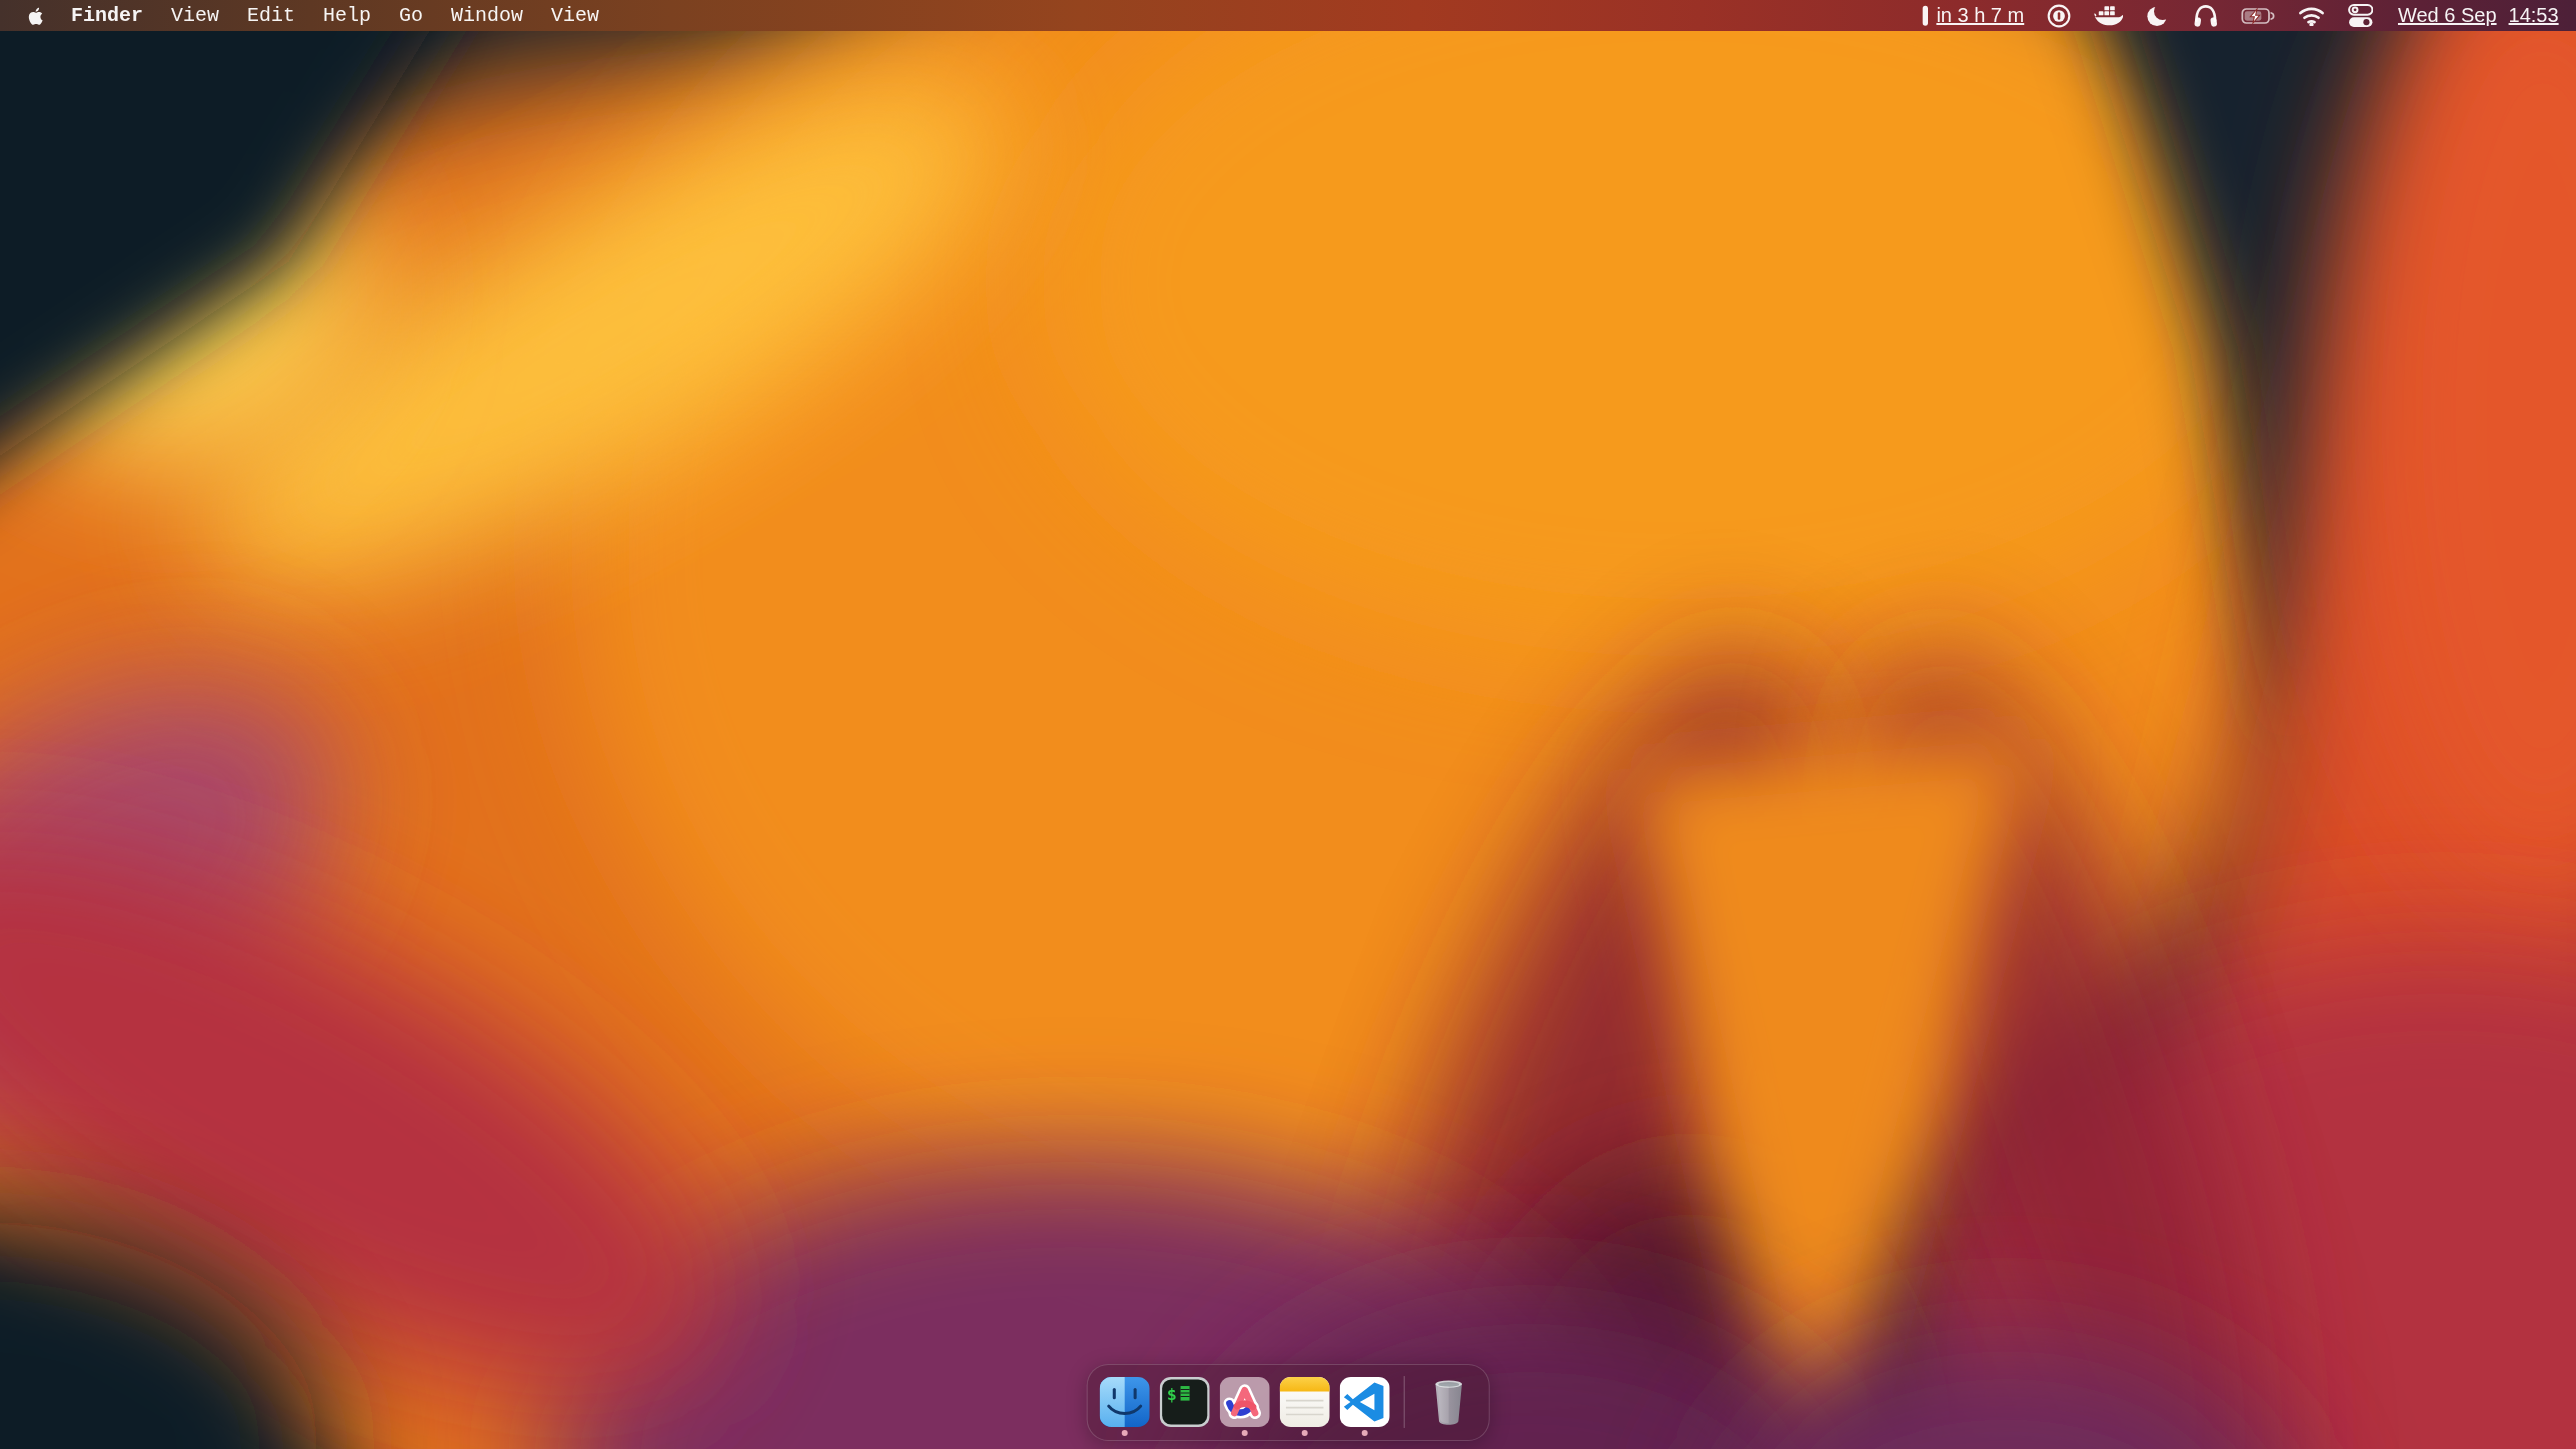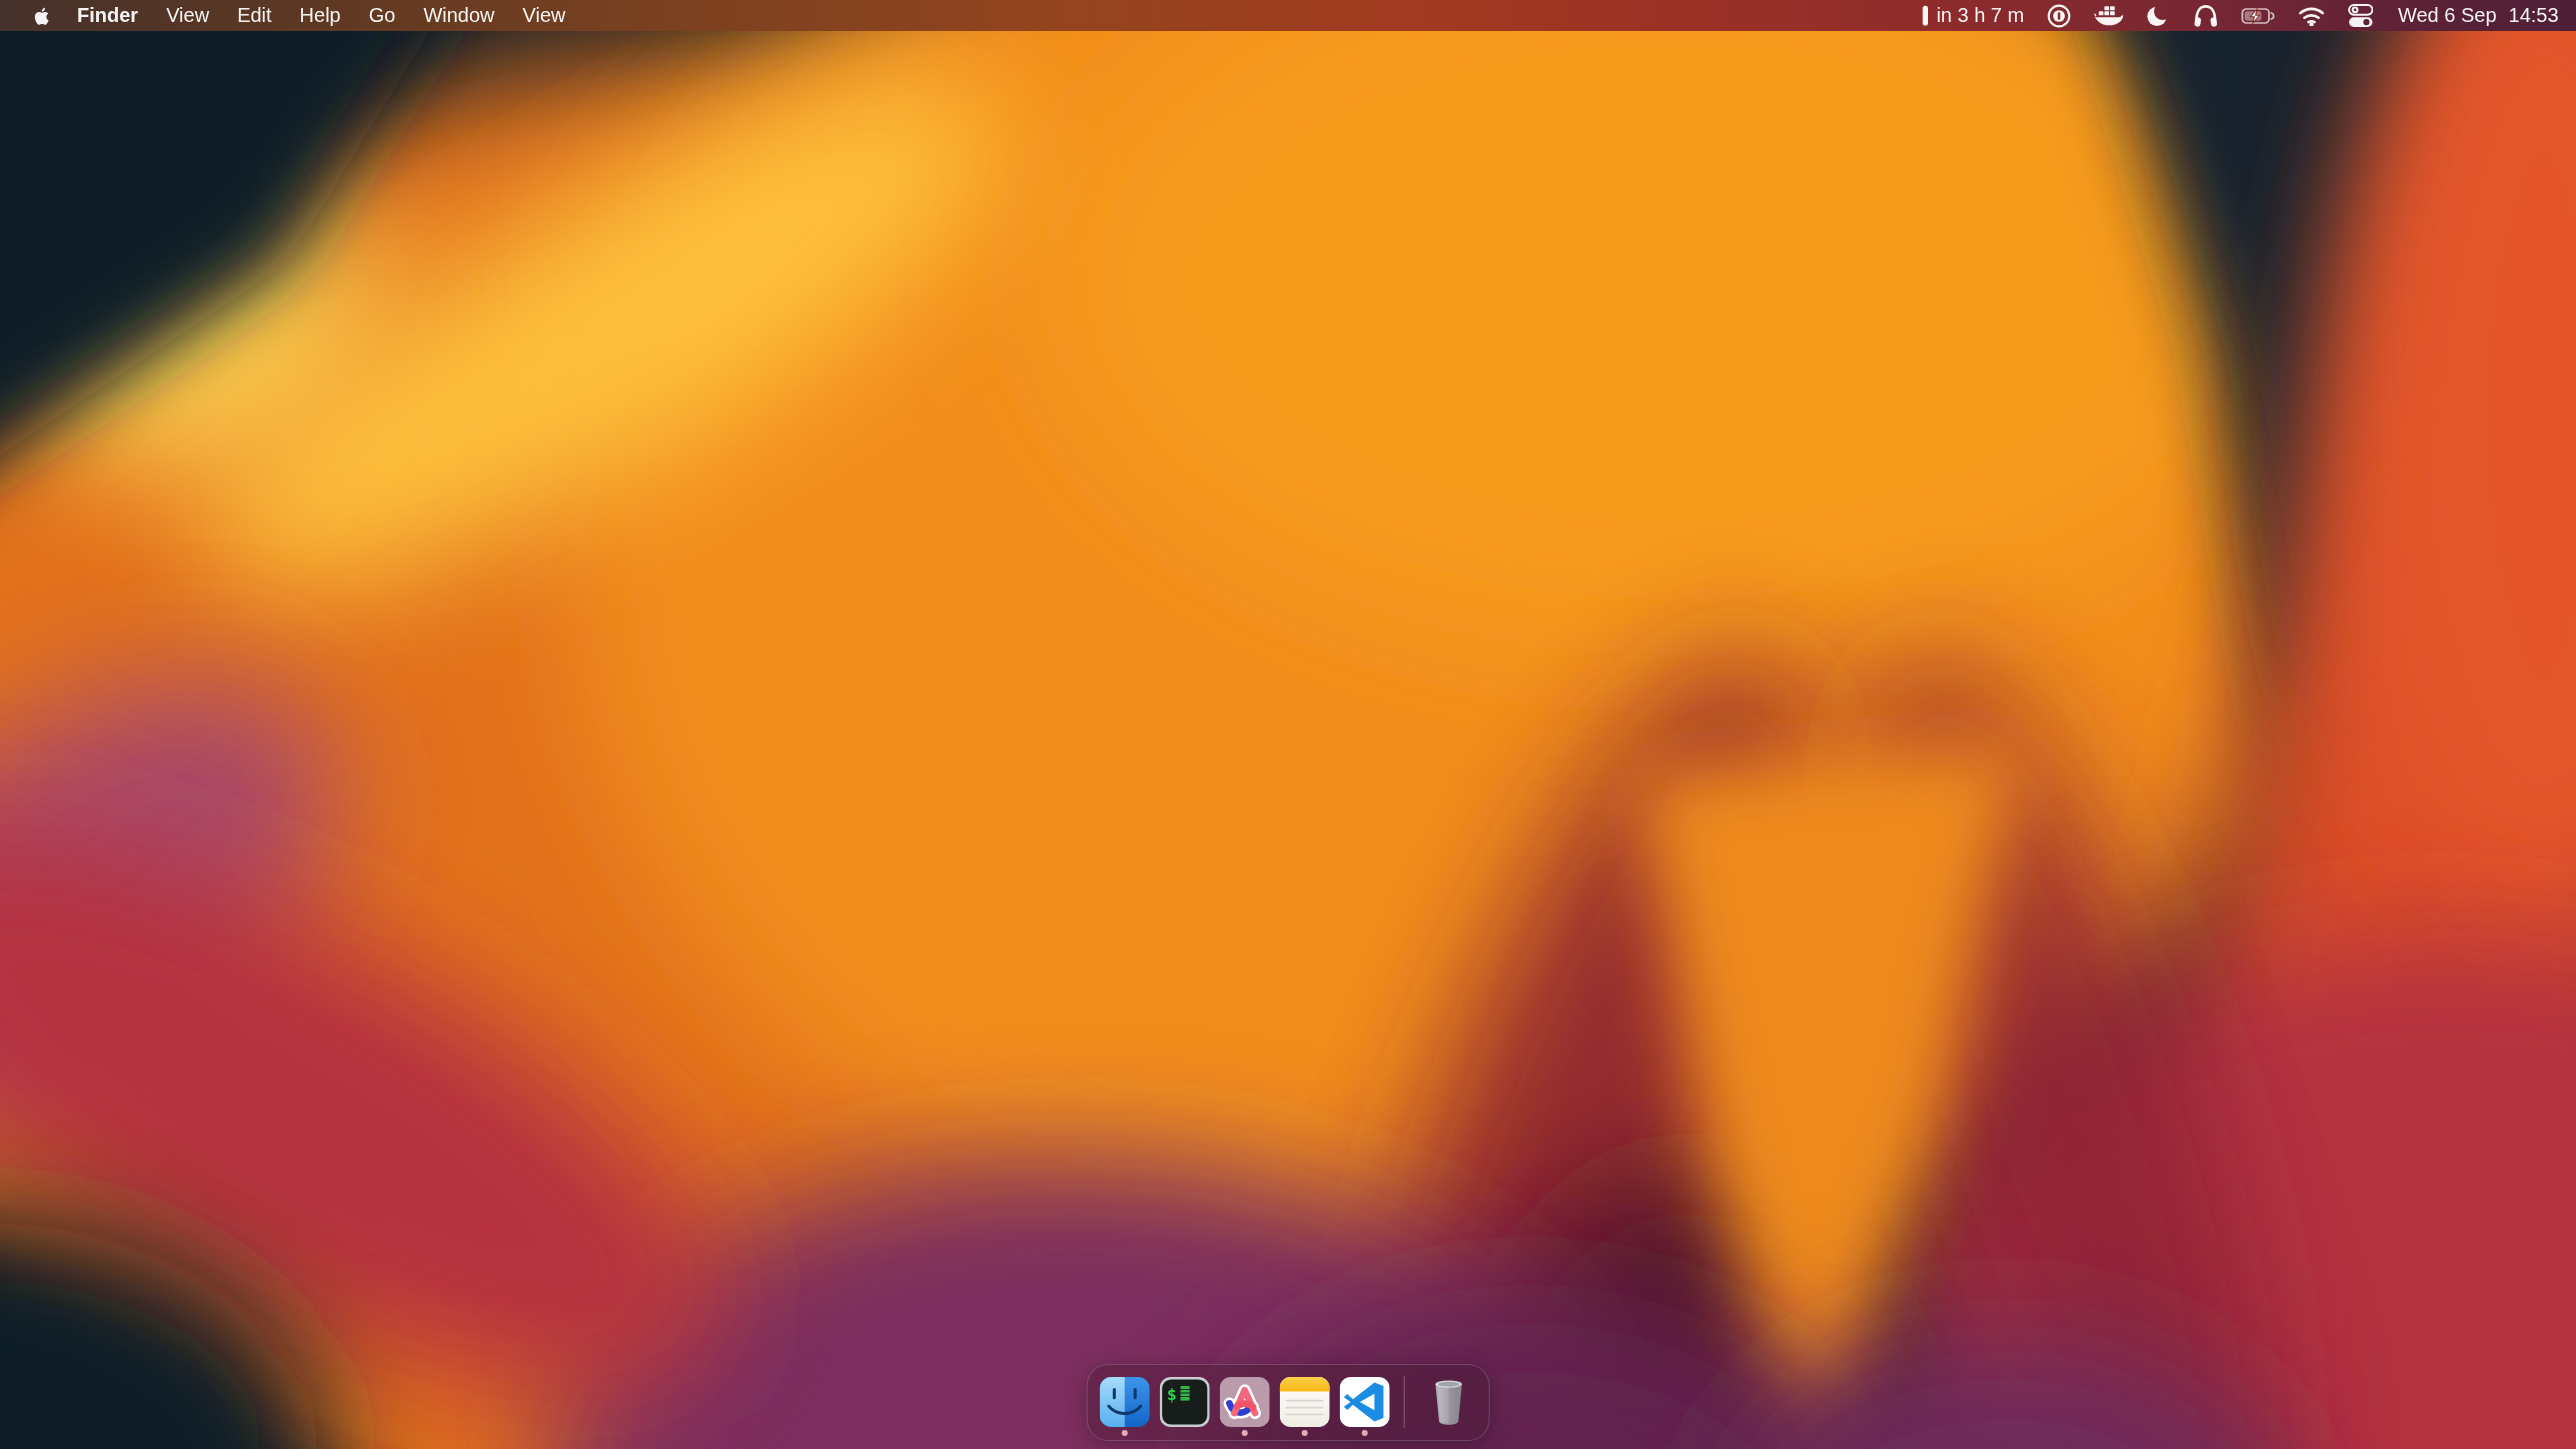--- a/index.html
+++ b/index.html
@@ -6,25 +6,25 @@
     font-family:"Liberation Sans",sans-serif;background:#0f1d29;}
   .screen{position:relative;width:2576px;height:1449px;overflow:hidden;}
   .wallpaper{position:absolute;inset:0;}
 
   
   .menubar{position:absolute;left:0;top:0;width:2576px;height:31px;
     display:flex;align-items:center;justify-content:space-between;
     background:linear-gradient(90deg,#45312b 0%,#5e3823 12%,#7b4120 26%,#95441e 42%,
       #a23a20 55%,#9a3126 66%,#8d2b2b 76%,#752734 86%,#5c2136 94%,#4d2038 100%);
     color:rgba(255,255,255,.95);font-size:20px;}
-  .mb-left{display:flex;align-items:flex-end;height:100%;padding-left:21px;}
+  .mb-left{display:flex;align-items:flex-end;height:100%;padding-left:15px;font-family:Liberation Mono, monospace;}
   .apple{display:flex;align-items:center;justify-content:center;width:42px;height:100%;}
   .menu-item{padding:0 14px;height:100%;display:flex;align-items:center;white-space:nowrap;}
   .menu-item.active{font-weight:bold;}
-  .mb-right{display:flex;align-items:center;height:100%;padding-right:10.7px;gap:0;}
+  .mb-right{display:flex;align-items:center;height:100%;padding-right:10.7px;gap:0;text-decoration:underline;}
   .status-item{display:flex;align-items:center;height:100%;padding:0 11.4px;}
   .timer-text{margin-left:8px;white-space:nowrap;}
   .clock{display:flex;align-items:flex-end;gap:12px;padding:0 6.7px 0 13.4px;white-space:nowrap;}
   .sicon{display:block;}
 
   
   .dock{position:absolute;left:50%;bottom:8px;transform:translateX(-50%);
     display:flex;align-items:center;gap:10px;padding:8.7px 12px 10px 12px;
     background:rgba(66,24,46,.38);
     border:1.3px solid rgba(255,255,255,.17);border-radius:21.5px;

